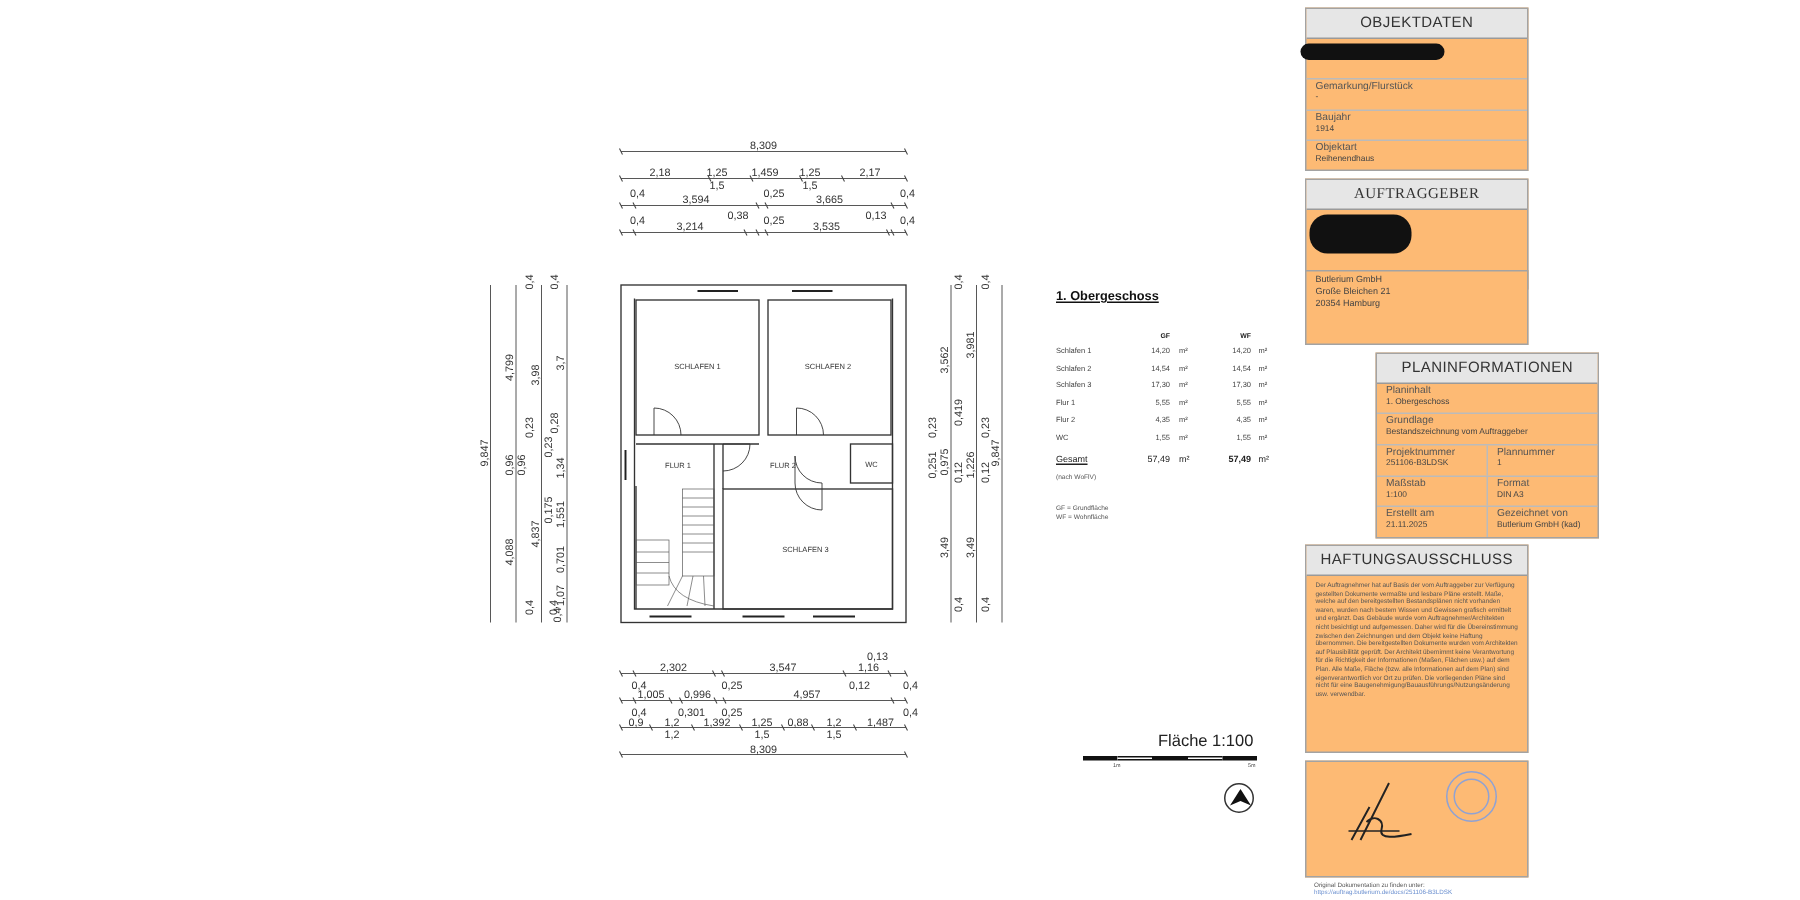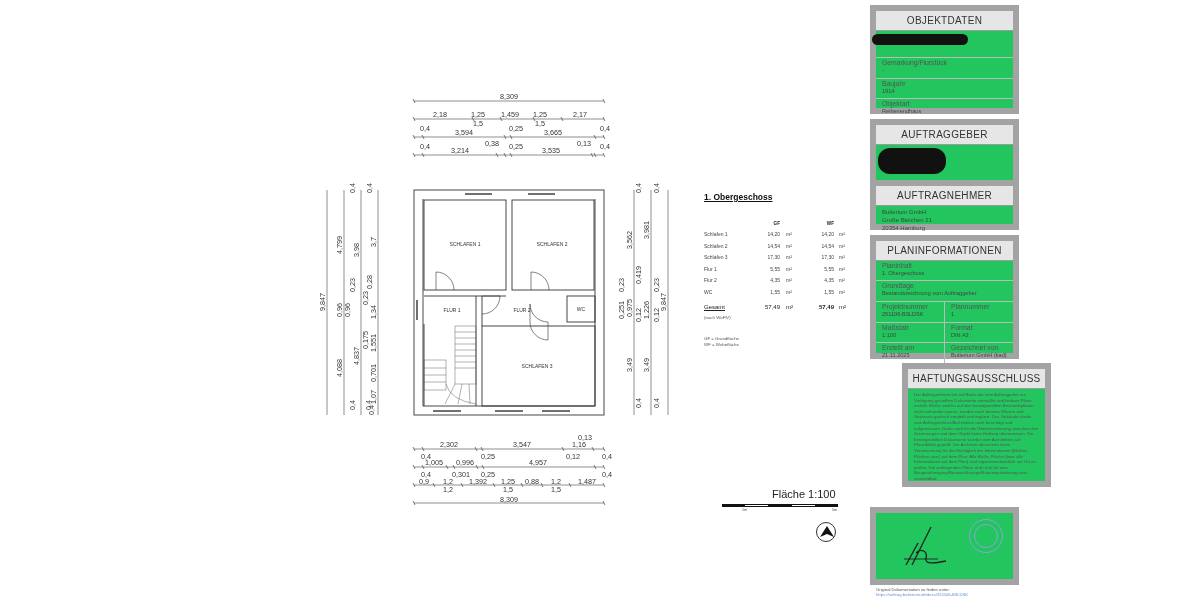--- a/index.html
+++ b/index.html
@@ -29,21 +29,21 @@
 
   .scale-label { position: absolute; left: 772px; top: 488px; font-size: 11px; color: #222; }
   .scale-bar { position: absolute; left: 722px; top: 504px; width: 116px; height: 3px; display: flex; }
   .scale-bar div { flex: 1; height: 3px; }
   .scale-bar .b { background: #111; }
   .scale-bar .w { background: #fff; border-top: 0.5px solid #111; border-bottom: 0.5px solid #111; }
   .scale-tick { position: absolute; top: 508px; font-size: 3.6px; color: #444; }
   .north { position: absolute; left: 816px; top: 522px; width: 20px; height: 20px; border: 1px solid #333; border-radius: 50%; }
 
   
-  .tb { position: absolute; left: 870px; width: 149px; border: 6px solid #a3a3a3; background: #22c55e; }
+  .tb { position: absolute; left: 870px; width: 149px; border: 1px solid #a3a3a3; background: #fdba74; }
   .tb-head { background: #e6e6e6; border-bottom: 1px solid #9a9a9a; text-align: center; font-size: 10px; letter-spacing: 0.3px; color: #333; height: 20px; line-height: 20px; }
   .tb-cell { border-bottom: 1px solid #bbb; padding: 1px 6px 1px 6px; font-size: 6.8px; color: #555; line-height: 8px; }
   .tb-cell:last-child { border-bottom: none; }
   .tb-cell .v { font-size: 5.6px; color: #444; display: block; line-height: 7px; }
   .tb-row2 { display: flex; border-bottom: 1px solid #bbb; }
   .tb-row2:last-child { border-bottom: none; }
   .tb-row2 .tb-cell { flex: 1; border-bottom: none; }
   .tb-row2 .tb-cell + .tb-cell { border-left: 1px solid #bbb; }
   .redact { background: #111; border-radius: 8px; position: absolute; }
   .disclaimer { font-size: 4.3px; line-height: 5.6px; color: #555; padding: 3px 6px; }
@@ -370,37 +370,36 @@
   <div class="tb-cell" style="height:20px;">
     <span>Baujahr</span>
     <span class="v">1914</span>
   </div>
   <div class="tb-cell" style="height:19px;">
     <span>Objektart</span>
     <span class="v">Reihenendhaus</span>
   </div>
 </div>
 
-<div class="tb" style="top:119px; height:74px;">
+<div class="tb" style="top:119px; height:74px;font-family:Liberation Serif, serif;">
   <div class="tb-head">AUFTRAGGEBER</div>
   <div style="position:relative; height:36px;">
     <div class="redact" style="left:2px; top:3px; width:68px; height:26px; border-radius:12px;"></div>
   </div>
 </div>
 
 <div class="tb" style="top:180px; height:50px;">
-  <div class="tb-head">AUFTRAGNEHMER</div>
   <div class="tb-cell" style="font-size:6px; line-height:8px; color:#444; padding-top:2px;">
     <div>Butlerium GmbH</div>
     <div>Große Bleichen 21</div>
     <div>20354 Hamburg</div>
   </div>
 </div>
 
-<div class="tb" style="top:235px; height:124px;">
+<div class="tb" style="top:235px; height:124px;margin-left:47px;">
   <div class="tb-head">PLANINFORMATIONEN</div>
   <div class="tb-cell" style="height:20px;">
     <span>Planinhalt</span>
     <span class="v">1. Obergeschoss</span>
   </div>
   <div class="tb-cell" style="height:21px;">
     <span>Grundlage</span>
     <span class="v">Bestandszeichnung vom Auftraggeber</span>
   </div>
   <div class="tb-row2" style="height:21px;">
@@ -428,21 +427,21 @@
       <span>Erstellt am</span>
       <span class="v">21.11.2025</span>
     </div>
     <div class="tb-cell">
       <span>Gezeichnet von</span>
       <span class="v">Butlerium GmbH (kad)</span>
     </div>
   </div>
 </div>
 
-<div class="tb" style="top:363px; height:124px;margin-left:32px;">
+<div class="tb" style="top:363px; height:139px;">
   <div class="tb-head">HAFTUNGSAUSSCHLUSS</div>
   <div class="disclaimer">Der Auftragnehmer hat auf Basis der vom Auftraggeber zur Verfügung gestellten Dokumente vermaßte und lesbare Pläne erstellt. Maße, welche auf den bereitgestellten Bestandsplänen nicht vorhanden waren, wurden nach bestem Wissen und Gewissen grafisch ermittelt und ergänzt. Das Gebäude wurde vom Auftragnehmer/Architekten nicht besichtigt und aufgemessen. Daher wird für die Übereinstimmung zwischen den Zeichnungen und dem Objekt keine Haftung übernommen. Die bereitgestellten Dokumente wurden vom Architekten auf Plausibilität geprüft. Der Architekt übernimmt keine Verantwortung für die Richtigkeit der Informationen (Maßen, Flächen usw.) auf dem Plan. Alle Maße, Fläche (bzw. alle Informationen auf dem Plan) sind eigenverantwortlich vor Ort zu prüfen. Die vorliegenden Pläne sind nicht für eine Baugenehmigung/Bauausführungs/Nutzungsänderung usw. verwendbar.</div>
 </div>
 
 <div class="tb" style="top:507px; height:78px;">
   <div style="position:relative; height:57px;">
     <svg width="147" height="57" viewBox="0 0 147 57">
       <path d="M30,52 L42,30 M36,52 L55,14 M40,40 C45,35 52,38 50,45 C48,52 60,50 70,48" stroke="#222" stroke-width="1.3" fill="none"></path>
       <path d="M28,46 L62,46" stroke="#222" stroke-width="0.9" fill="none"></path>
     </svg>

